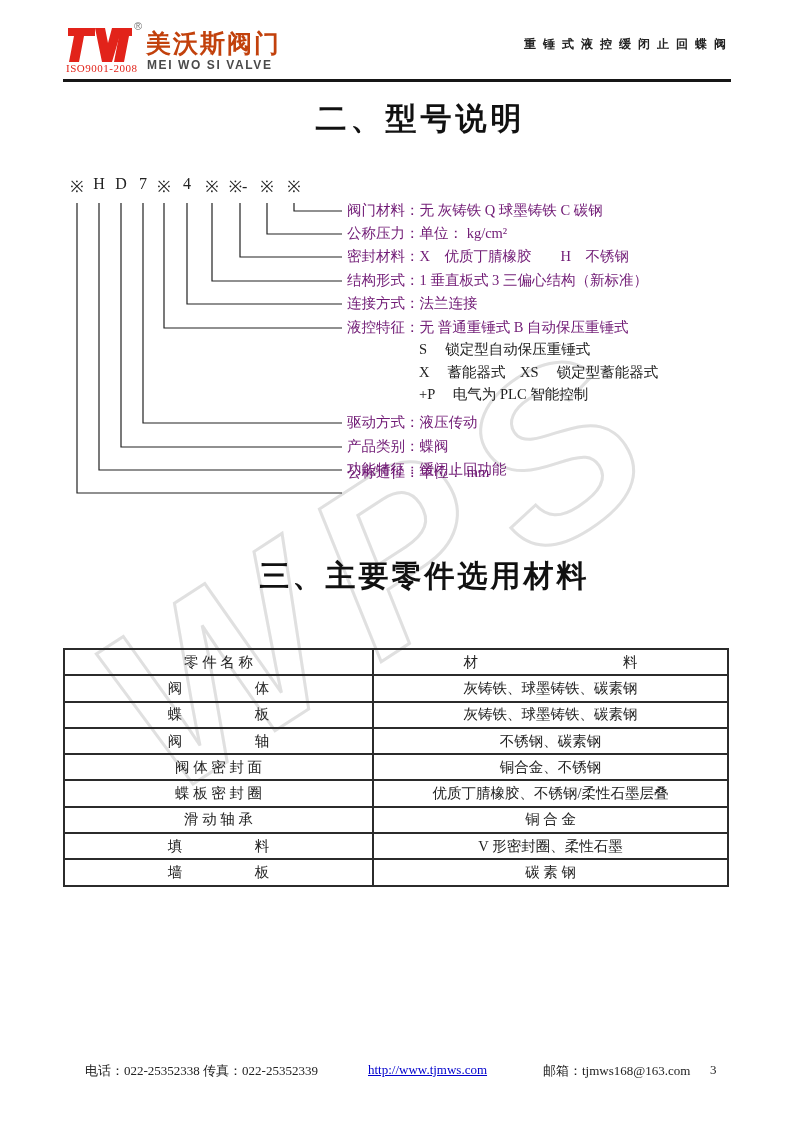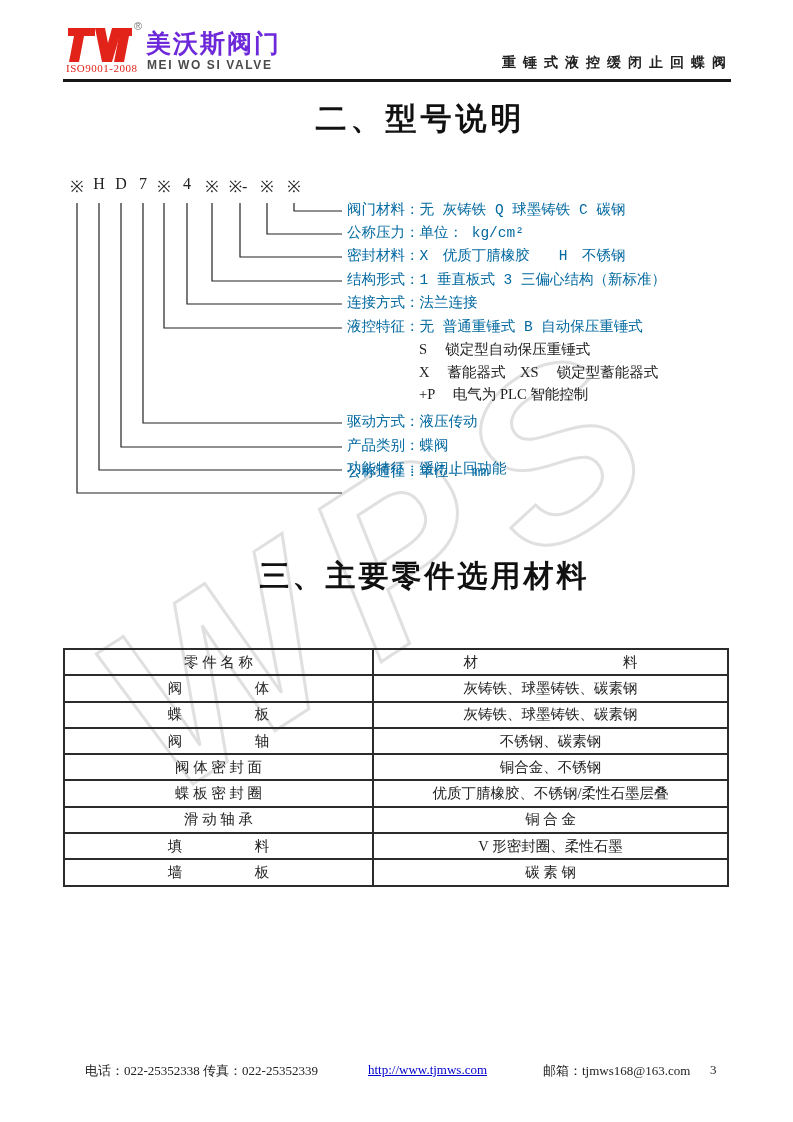--- a/index.html
+++ b/index.html
@@ -13,35 +13,35 @@
 
   
   .watermark { position:absolute; left:40px; top:310px; z-index:0; opacity:.9; }
 
   .content { position:absolute; inset:0; z-index:1; }
 
   
   .logo-mark { position:absolute; left:68px; top:27px; }
   .logo-reg { position:absolute; left:134px; top:20px; font-size:11px; color:#777; font-family:"Liberation Sans",sans-serif; }
   .logo-iso { position:absolute; left:66px; top:62px; font-size:11px; color:#e2231a; letter-spacing:.5px; }
-  .brand-cn { position:absolute; left:146px; top:27px; font-size:25px; font-weight:bold; color:#6d28d9; letter-spacing:2px; font-family:"Liberation Sans",sans-serif; }
+  .brand-cn { position:absolute; left:146px; top:27px; font-size:25px; font-weight:bold; color:#c2410c; letter-spacing:2px; font-family:"Liberation Sans",sans-serif; }
   .brand-en { position:absolute; left:147px; top:58px; font-size:12px; font-weight:bold; color:#4a4a4a; letter-spacing:1.6px; font-family:"Liberation Sans",sans-serif; }
-  .doc-title { position:absolute; right:60px; top:54px; font-size:14px; font-weight:bold; letter-spacing:7px; color:#222; }
+  .doc-title { position:absolute; right:60px; top:36px; font-size:12px; font-weight:bold; letter-spacing:7px; color:#222; }
   .header-rule { position:absolute; left:63px; top:79px; width:668px; height:3px; background:#161616; }
 
   
   .h1 { position:absolute; left:0; width:793px; text-align:center; font-weight:bold; color:#111; }
   .title2 { top:98px; font-size:31px; letter-spacing:4px;padding-left:48px; }
   .title3 { top:556px; font-size:30px; letter-spacing:3px;margin-left:28px; }
 
   
   .code-char { position:absolute; top:175px; transform:translateX(-50%); font-size:16px; color:#222; white-space:nowrap; }
   .tree-svg { position:absolute; left:0; top:0; }
 
-  .mlabel { position:absolute; left:347px; font-size:14.5px; color:#0369a1; white-space:nowrap; line-height:17px;font-family:Liberation Mono, monospace; }
+  .mlabel { position:absolute; left:347px; font-size:14.5px; color:#701a75; white-space:nowrap; line-height:17px; }
   .msub   { position:absolute; left:419px; font-size:14.5px; color:#222; white-space:nowrap; line-height:17px; }
 
   
   table.parts { position:absolute; left:63px; top:648px; width:666px; border-collapse:collapse; table-layout:fixed; }
   table.parts td { border:2px solid #2b2b2b; height:26.3px; text-align:center; font-size:14.5px; color:#222; padding:0 4px; }
   table.parts td.c1 { width:309px; }
 
   
   .footer { position:absolute; top:1062px; left:0; width:793px; font-size:13px; color:#222; }
   .f-phone { position:absolute; left:85px; top:0; white-space:nowrap; }

